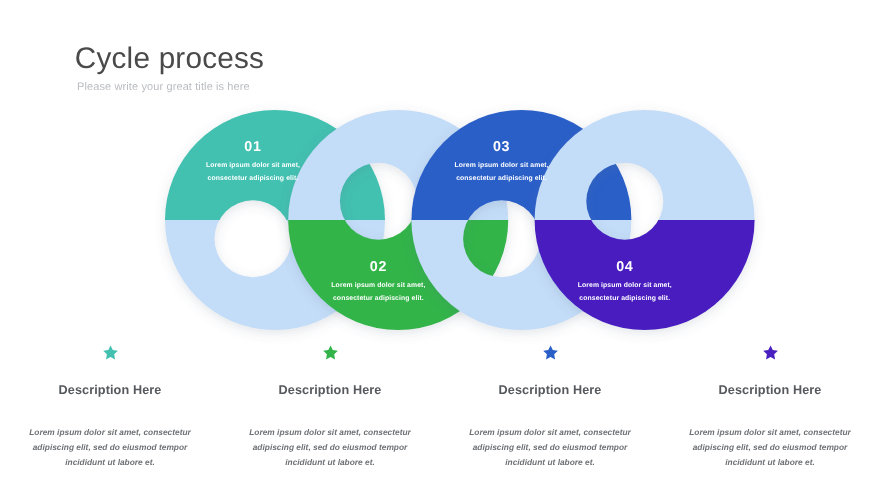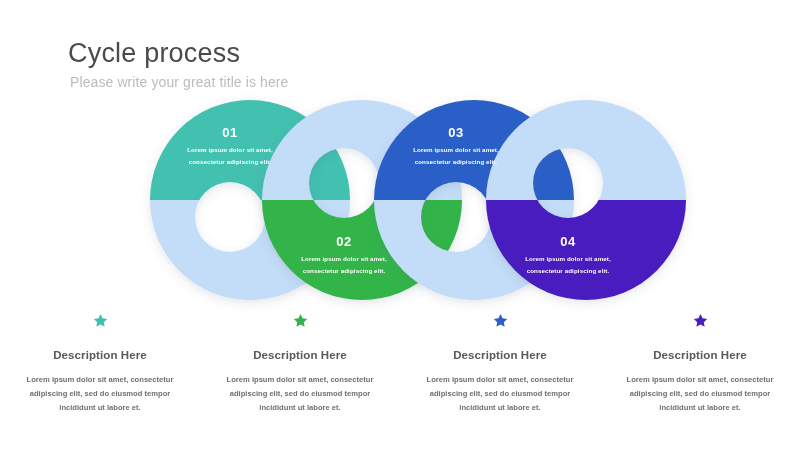--- a/index.html
+++ b/index.html
@@ -27,21 +27,21 @@
     font-size:27px;
     font-weight:400;
     color:#4a4a4a;
     letter-spacing:0.2px;
     line-height:1.15;
     margin:0;
     white-space:nowrap;
   }
   #page-subtitle{
     margin:5px 0 0 2px;
-    font-size:14px;
+    font-size:10px;
     font-weight:400;
     color:#b9bcc0;
     letter-spacing:0.1px;
     white-space:nowrap;
   }
 
   
   #rings{
     position:absolute;
     left:0; top:0;
@@ -88,23 +88,24 @@
   .col-title{
     margin-top:17px;
     font-size:11.5px;
     font-weight:700;
     color:#565a5e;
     letter-spacing:0.1px;
     text-align:center;
     white-space:nowrap;
   }
   .col-body{
-    margin-top:12px;
+    margin-top:25px;
     width:152px;
     font-size:7.6px;
+    font-style:italic;
     font-weight:700;
     color:#6d7175;
     line-height:1.85;
     text-align:center;
   }
 </style>
 </head>
 <body>
 
 <div id="slide">

